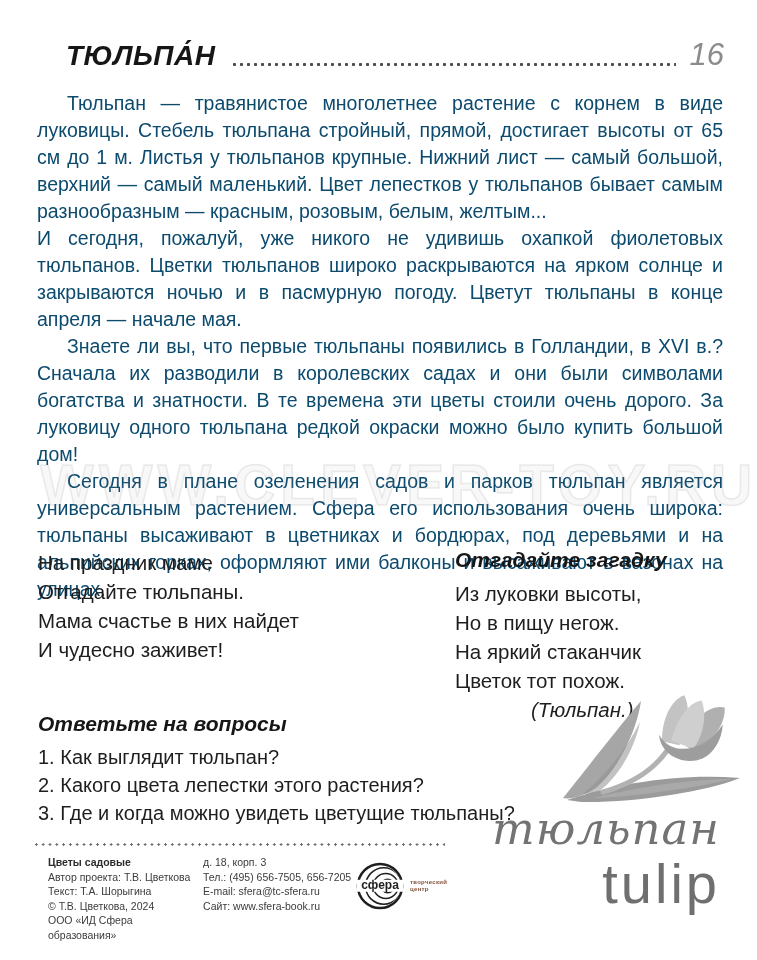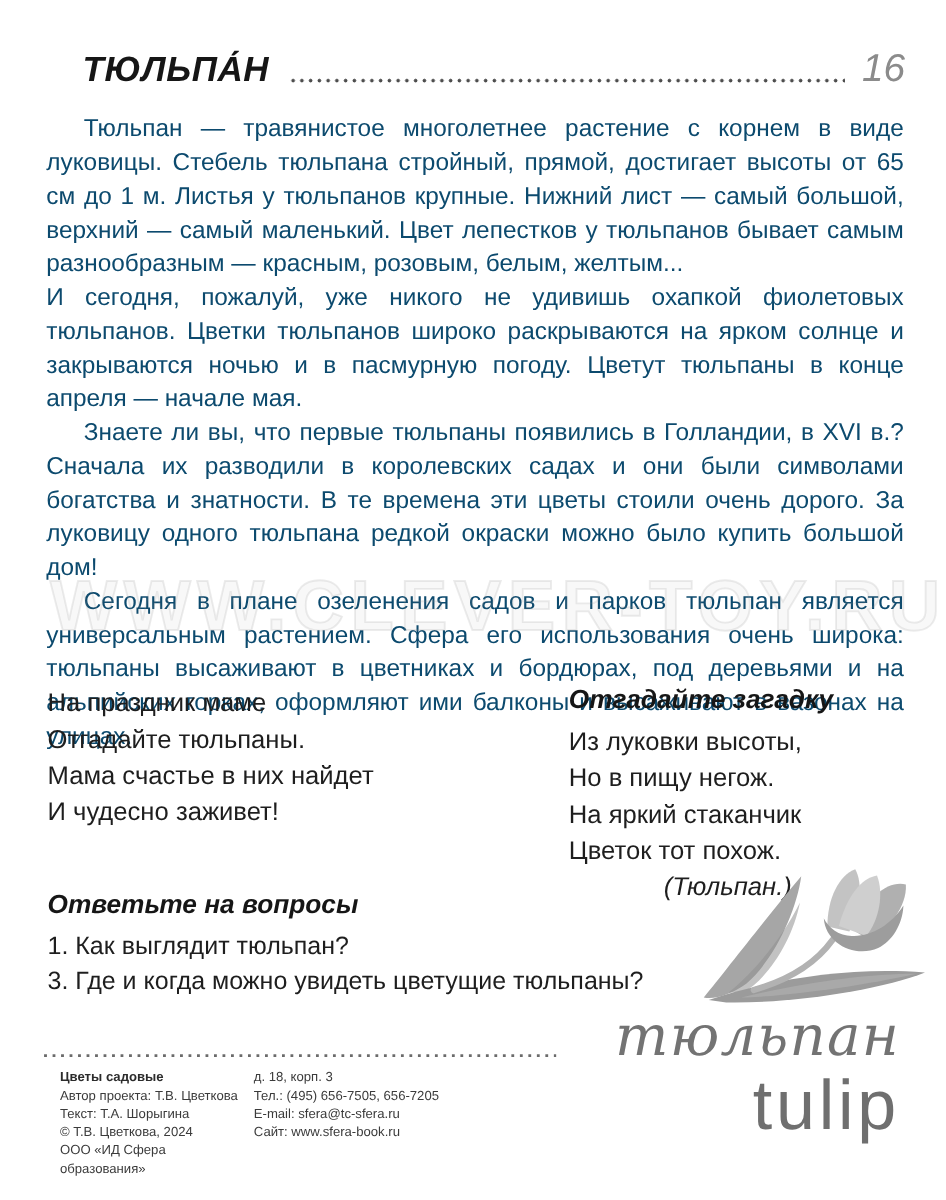--- a/index.html
+++ b/index.html
@@ -102,20 +102,21 @@
     <div class="verse-line">Из луковки высоты,</div>
     <div class="verse-line">Но в пищу негож.</div>
     <div class="verse-line">На яркий стаканчик</div>
     <div class="verse-line">Цветок тот похож.</div>
     <div class="riddle-answer">(Тюльпан.)</div>
   </div>
 
   <div class="questions">
     <div class="colhead">Ответьте на вопросы</div>
     <div class="q-item">1. Как выглядит тюльпан?</div>
+    <div class="q-item">2. Какого цвета лепестки этого растения?</div>
     <div class="q-item">3. Где и когда можно увидеть цветущие тюльпаны?</div>
   </div>
 
   <svg class="tulip-art" viewBox="0 0 196 112" aria-hidden="true">
 
     <path d="M10,104 C28,82 60,40 88,7 C84,36 66,74 44,93 C33,101 19,106 10,104 Z" fill="#a6a6a6"></path>
     <path d="M30,100 C54,80 74,54 87,28 C81,58 62,88 42,100 Z" fill="#8f8f8f" opacity="0.55"></path>
 
     <path d="M14,106 C62,90 125,79 187,84 C152,98 80,109 28,108 Z" fill="#9b9b9b"></path>
     <path d="M40,104 C90,92 140,85 180,85 C140,94 85,102 45,104 Z" fill="#b3b3b3" opacity="0.6"></path>
@@ -143,14 +144,35 @@
     <div>ООО «ИД Сфера образования»</div>
   </div>
 
   <div class="foot-col c2">
     <div>д. 18, корп. 3</div>
     <div>Тел.: (495) 656-7505, 656-7205</div>
     <div>E-mail: sfera@tc-sfera.ru</div>
     <div>Сайт: www.sfera-book.ru</div>
   </div>
 
+  <div class="logo">
+    <svg viewBox="0 0 50 50">
+      <defs>
+          <clipPath id="logoclip">
+            <circle cx="25" cy="25" r="21.5"></circle>
+          </clipPath>
+        </defs>
+      <circle cx="25" cy="25" r="23" fill="none" stroke="#1f1f1f" stroke-width="2.6"></circle>
+      <g clip-path="url(#logoclip)" stroke="#1f1f1f" fill="none" stroke-width="1.6">
+        <circle cx="33" cy="25" r="7"></circle>
+        <circle cx="31" cy="25" r="13"></circle>
+        <circle cx="29" cy="25" r="19"></circle>
+      </g>
+      <rect x="1" y="18.5" width="48" height="12.5" fill="#ffffff"></rect>
+      <text x="25" y="28.6" text-anchor="middle" font-family="Liberation Sans, sans-serif" font-size="12.5" font-weight="bold" fill="#1f1f1f">сфера</text>
+    </svg>
+    <div class="logo-tag">
+      <div>творческий</div>
+      <div>центр</div>
+    </div>
+  </div>
 
 </div>
 
 </body></html>

